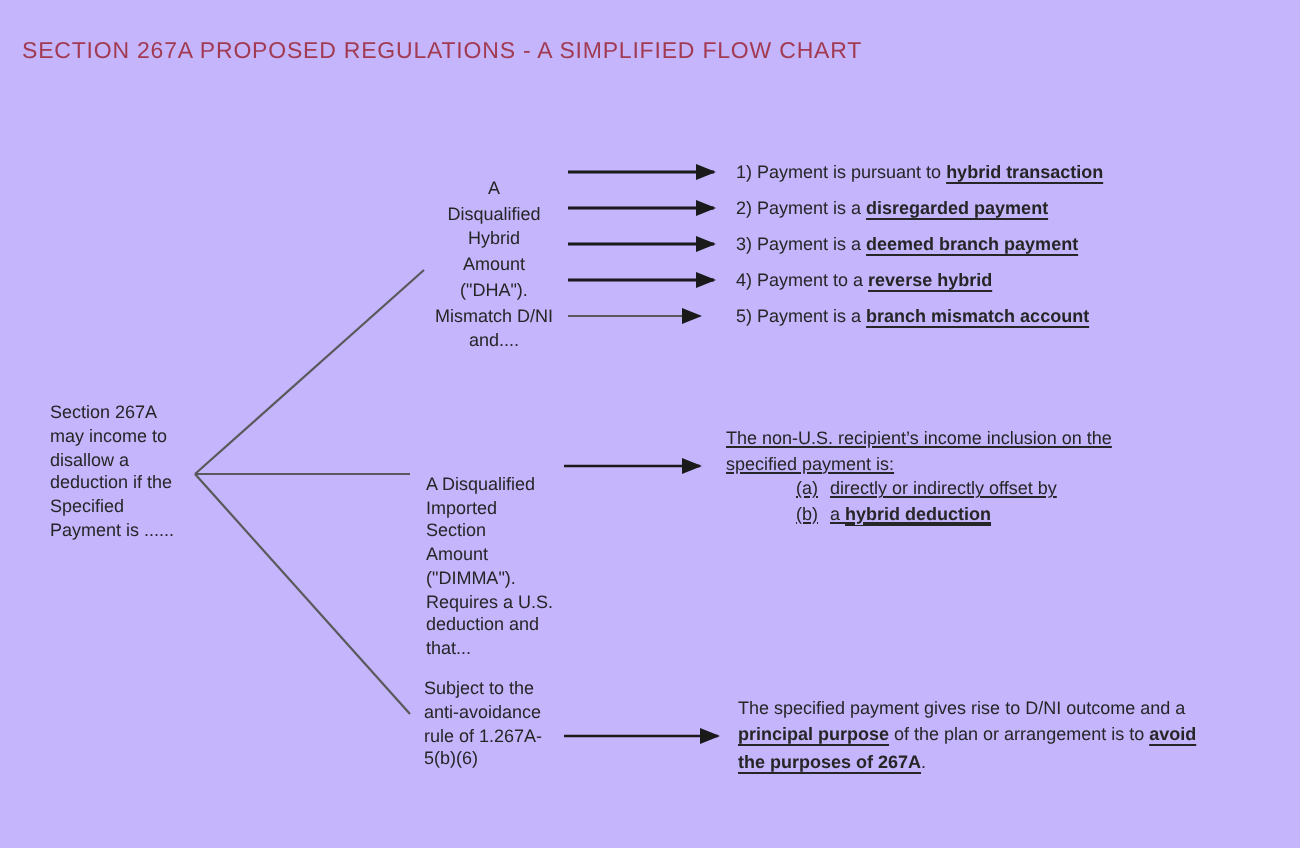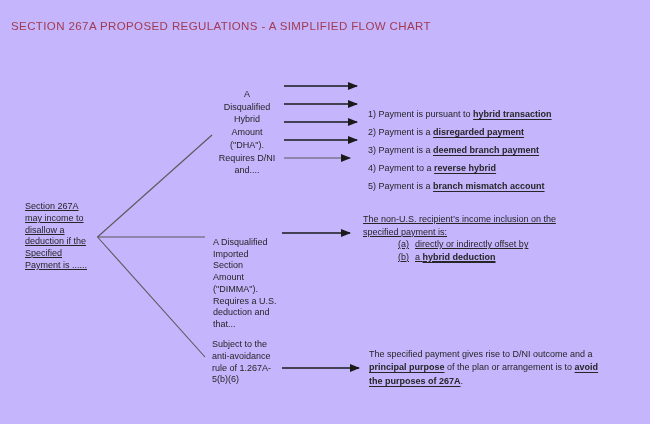--- a/index.html
+++ b/index.html
@@ -9,25 +9,25 @@
     color:var(--c-text,#262626);
     -webkit-font-smoothing:antialiased;
   }
   .title{
     position:absolute;left:11px;top:20px;
     font-size:11.5px;letter-spacing:0.4px;
     color:var(--c-title,#A23B52);white-space:nowrap;
   }
   .tb{position:absolute;font-size:9px;line-height:11.8px;}
   .tb div{white-space:nowrap;}
-  .root-text{left:25px;top:201px;text-decoration:underline;}
+  .root-text{left:25px;top:201px;}
   .dha-label{left:207px;top:88px;width:80px;text-align:center;line-height:12.7px;}
   .dimma-label{left:213px;top:204px;line-height:11.7px;margin-top:33px;}
   .aa-label{left:212px;top:339px;line-height:11.8px;}
-  .outcome-item{position:absolute;left:368px;font-size:9px;line-height:12px;white-space:nowrap;margin-top:28px;}
+  .outcome-item{position:absolute;left:368px;font-size:9px;line-height:12px;white-space:nowrap;}
   .emph{font-weight:700;text-decoration:underline;text-underline-offset:1.5px;}
   .nonus{left:363px;top:213px;line-height:12.6px;text-decoration:underline;}
   .nonus .sub{padding-left:35px;}
   .nonus .sub .lbl{margin-right:6px;}
   .aa-result{left:369px;top:348px;line-height:13.4px;}
   svg.connectors{position:absolute;left:0;top:0;}
   .branch{stroke:var(--c-branch-line,#595959);stroke-width:1.1;}
   .arrow{stroke:var(--c-arrow,#1A1A1A);stroke-width:1.6;}
   .arrow-med{stroke:var(--c-arrow,#1A1A1A);stroke-width:1.3;}
   .arrow-light{stroke:var(--c-branch-line,#595959);stroke-width:1;}
@@ -74,21 +74,21 @@
     <div>Specified</div>
     <div>Payment is ......</div>
   </div>
 
   <div class="tb dha-label">
     <div>A</div>
     <div>Disqualified</div>
     <div>Hybrid</div>
     <div>Amount</div>
     <div>("DHA").</div>
-    <div>Requires D/NI</div>
+    <div>Mismatch D/NI</div>
     <div>and....</div>
   </div>
 
   <div class="outcome-item" style="top:80px;">
     <span>1) Payment is pursuant to </span><span class="emph">hybrid transaction</span>
   </div>
   <div class="outcome-item" style="top:98px;">
     <span>2) Payment is a </span><span class="emph">disregarded payment</span>
   </div>
   <div class="outcome-item" style="top:116px;">

